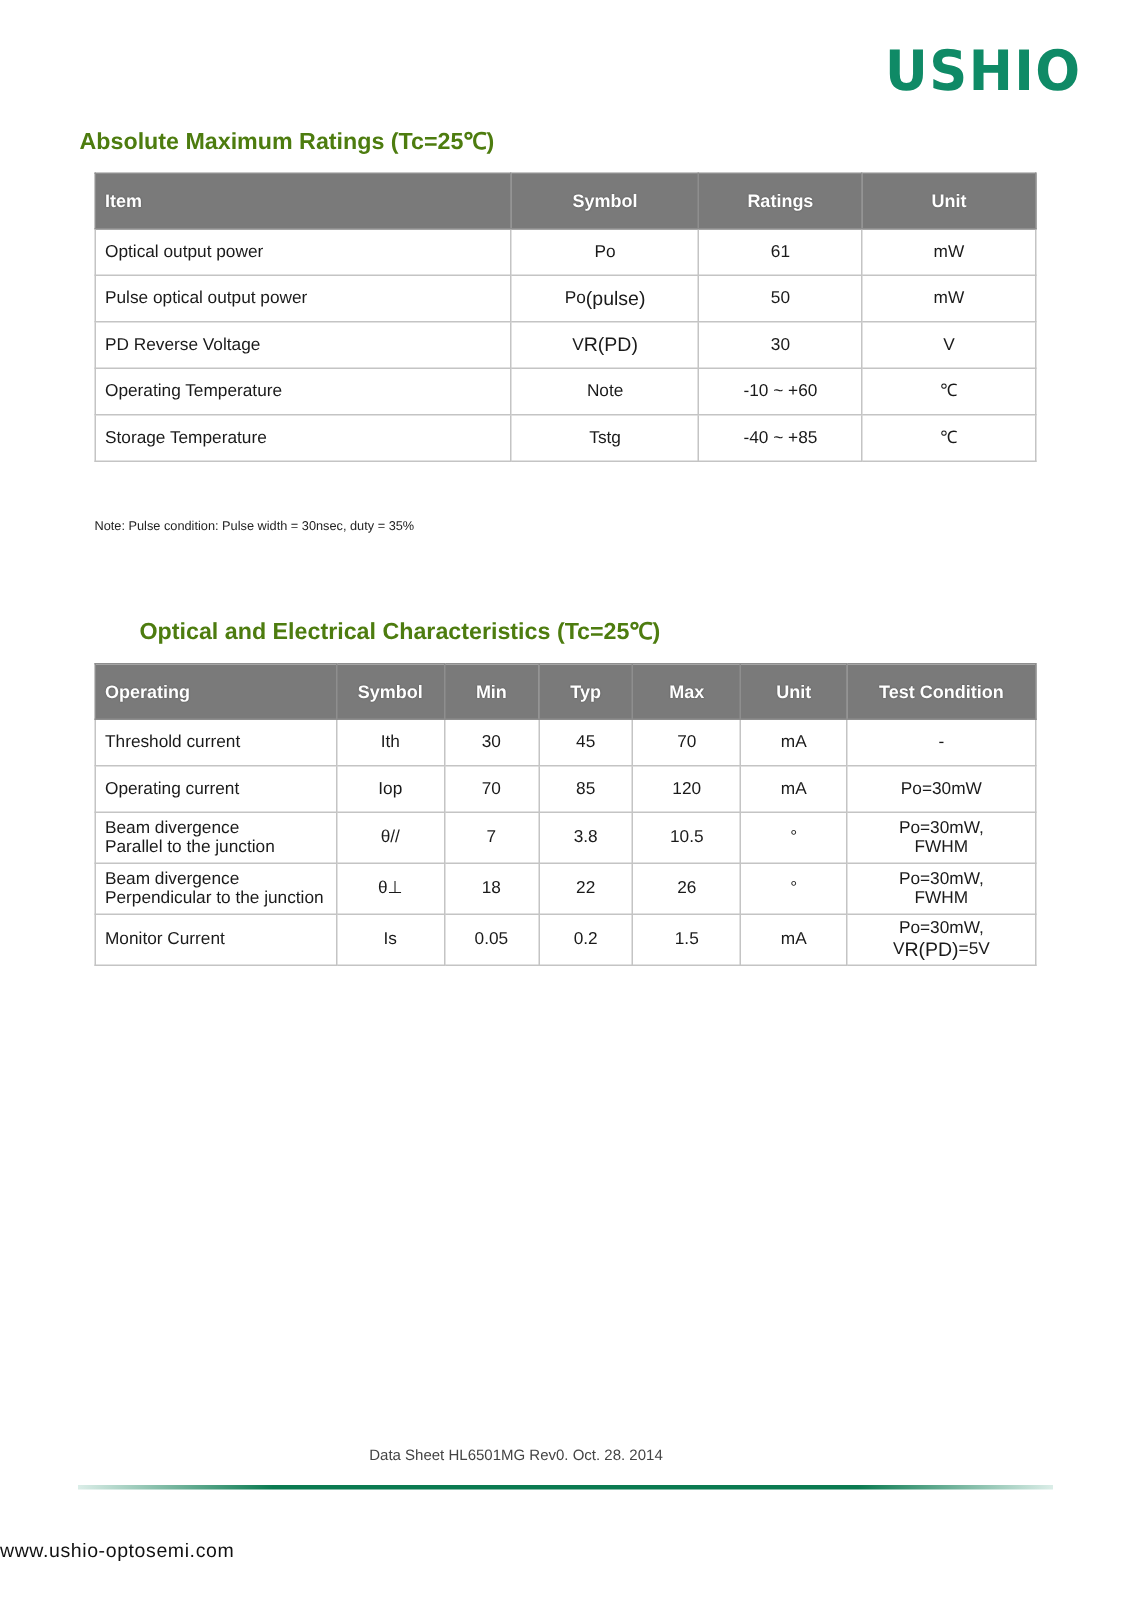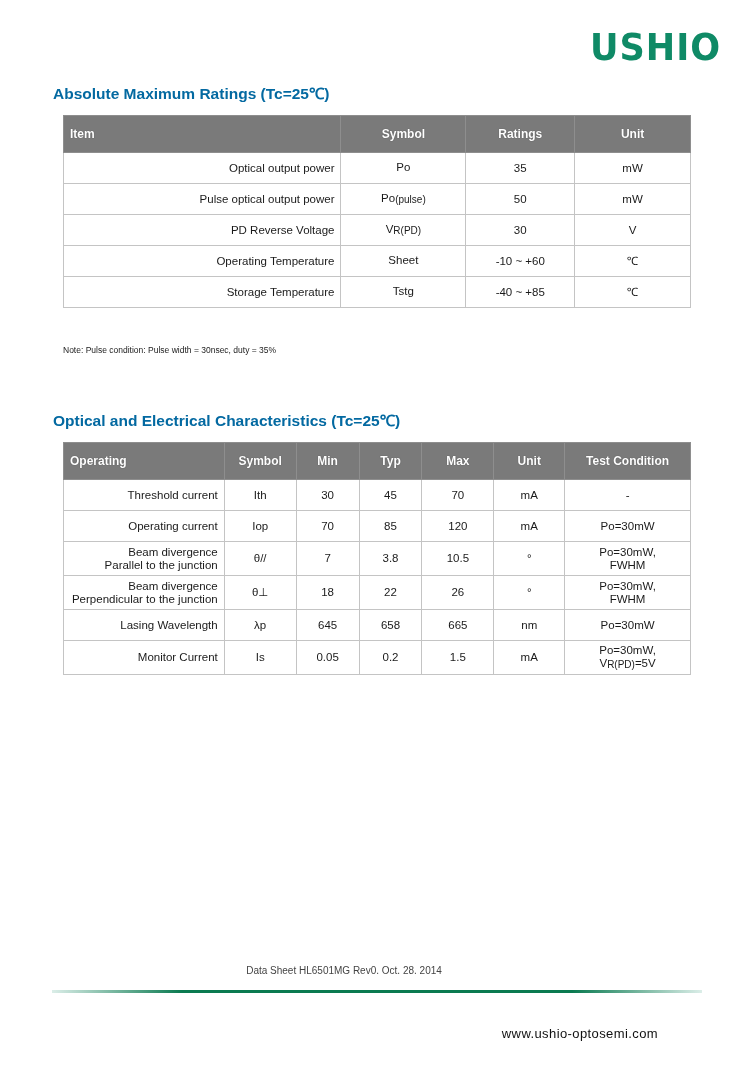--- a/index.html
+++ b/index.html
@@ -2,37 +2,37 @@
 <html><head>
 <meta charset="utf-8">
 <style>
   html, body { margin: 0; padding: 0; background: #ffffff; }
   body { width: 754px; height: 1067px; position: relative; overflow: hidden;
          font-family: "Liberation Sans", sans-serif; color: #1a1a1a; }
   .logo { position: absolute; left: 590px; top: 28px; font-family: "DejaVu Sans", sans-serif;
           font-weight: bold; font-size: 37px; letter-spacing: 1px; color: #0f8a66;
           transform: scaleX(0.95); transform-origin: left top; line-height: 40px; }
   .section-title { position: absolute; left: 53px; font-size: 15.5px; font-weight: bold;
-                   color: #0369a1; margin: 0; }
+                   color: #4d7c0f; margin: 0; }
   table { position: absolute; left: 63px; width: 628px; border-collapse: collapse; font-size: 11.5px; }
   th { background: #7a7a7a; color: #ffffff; font-weight: bold; height: 36px; padding: 0 6px;
        border: 1px solid #8e8e8e; text-shadow: 0 0 1px #444; font-size: 12px; }
   th.left { text-align: left; }
   td { border: 1px solid #c4c4c4; height: 30px; padding: 0 6px; text-align: center; line-height: 13px; }
-  td.left { text-align: right; margin-left: 28px; }
+  td.left { text-align: left; margin-left: 28px; }
   td.tall { height: 33px; }
-  sub { font-size: 10px; vertical-align: -1px; }
+  sub { font-size: 13px; vertical-align: -1px; }
   .note { position: absolute; left: 63px; top: 345px; font-size: 8.5px; color: #222; }
   .footer-ds { position: absolute; left: 0; width: 688px; top: 965px; text-align: center;
                font-size: 10px; color: #444; }
   .footer-line { position: absolute; left: 52px; top: 990px; width: 650px; height: 3px;
                  background: linear-gradient(to right, rgba(15,138,102,0.15), #0a7a50 20%, #0a7a50 80%, rgba(15,138,102,0.15)); }
   .footer-company { position: absolute; left: 0; width: 754px; top: 1065px; text-align: center;
                     font-size: 15px; color: #111; }
-  .footer-url { position: absolute; left: 0; width: 658px; top: 1026px; text-align: right;
+  .footer-url { position: absolute; left: 0; width: 658px; top: 1026px; text-align: left;
                 font-size: 13px; color: #111; letter-spacing: 0.4px; }
 </style>
 </head>
 <body>
 
 <div class="logo">USHIO</div>
 
 <h2 class="section-title" style="top:82px;">Absolute Maximum Ratings (Tc=25℃)</h2>
 
 <table style="top:115px;">
@@ -47,53 +47,53 @@
       <th class="left">Item</th>
       <th>Symbol</th>
       <th>Ratings</th>
       <th>Unit</th>
     </tr>
   </thead>
   <tbody>
     <tr>
       <td class="left">Optical output power</td>
       <td><span>Po</span><sub></sub></td>
-      <td>35</td>
+      <td>61</td>
       <td>mW</td>
     </tr>
     <tr>
       <td class="left">Pulse optical output power</td>
       <td><span>Po</span><sub>(pulse)</sub></td>
       <td>50</td>
       <td>mW</td>
     </tr>
     <tr>
       <td class="left">PD Reverse Voltage</td>
       <td><span>V</span><sub>R(PD)</sub></td>
       <td>30</td>
       <td>V</td>
     </tr>
     <tr>
       <td class="left">Operating Temperature</td>
-      <td><span>Sheet</span><sub></sub></td>
+      <td><span>Note</span><sub></sub></td>
       <td>-10 ~ +60</td>
       <td>℃</td>
     </tr>
     <tr>
       <td class="left">Storage Temperature</td>
       <td><span>Tstg</span><sub></sub></td>
       <td>-40 ~ +85</td>
       <td>℃</td>
     </tr>
   </tbody>
 </table>
 
 <div class="note">Note: Pulse condition: Pulse width = 30nsec, duty = 35%</div>
 
-<h2 class="section-title" style="top:409px;">Optical and Electrical Characteristics (Tc=25℃)</h2>
+<h2 class="section-title" style="top:409px;margin-left:40px;">Optical and Electrical Characteristics (Tc=25℃)</h2>
 
 <table style="top:442px;">
   <colgroup>
       <col style="width:161px">
       <col style="width:72px">
       <col style="width:63px">
       <col style="width:63px">
       <col style="width:72px">
       <col style="width:71px">
       <col style="width:126px">
@@ -140,29 +140,20 @@
     <tr>
       <td class="left tall"><span>Beam divergence</span><br><span>Perpendicular to the junction</span></td>
       <td class="tall">θ⊥</td>
       <td class="tall">18</td>
       <td class="tall">22</td>
       <td class="tall">26</td>
       <td class="tall">°</td>
       <td class="tall"><span>Po=30mW,</span><br><span>FWHM</span></td>
     </tr>
     <tr>
-      <td class="left">Lasing Wavelength</td>
-      <td>λp</td>
-      <td>645</td>
-      <td>658</td>
-      <td>665</td>
-      <td>nm</td>
-      <td>Po=30mW</td>
-    </tr>
-    <tr>
       <td class="left tall">Monitor Current</td>
       <td class="tall">Is</td>
       <td class="tall">0.05</td>
       <td class="tall">0.2</td>
       <td class="tall">1.5</td>
       <td class="tall">mA</td>
       <td class="tall"><span>Po=30mW,</span><br><span>V</span><sub>R(PD)</sub><span>=5V</span></td>
     </tr>
   </tbody>
 </table>

